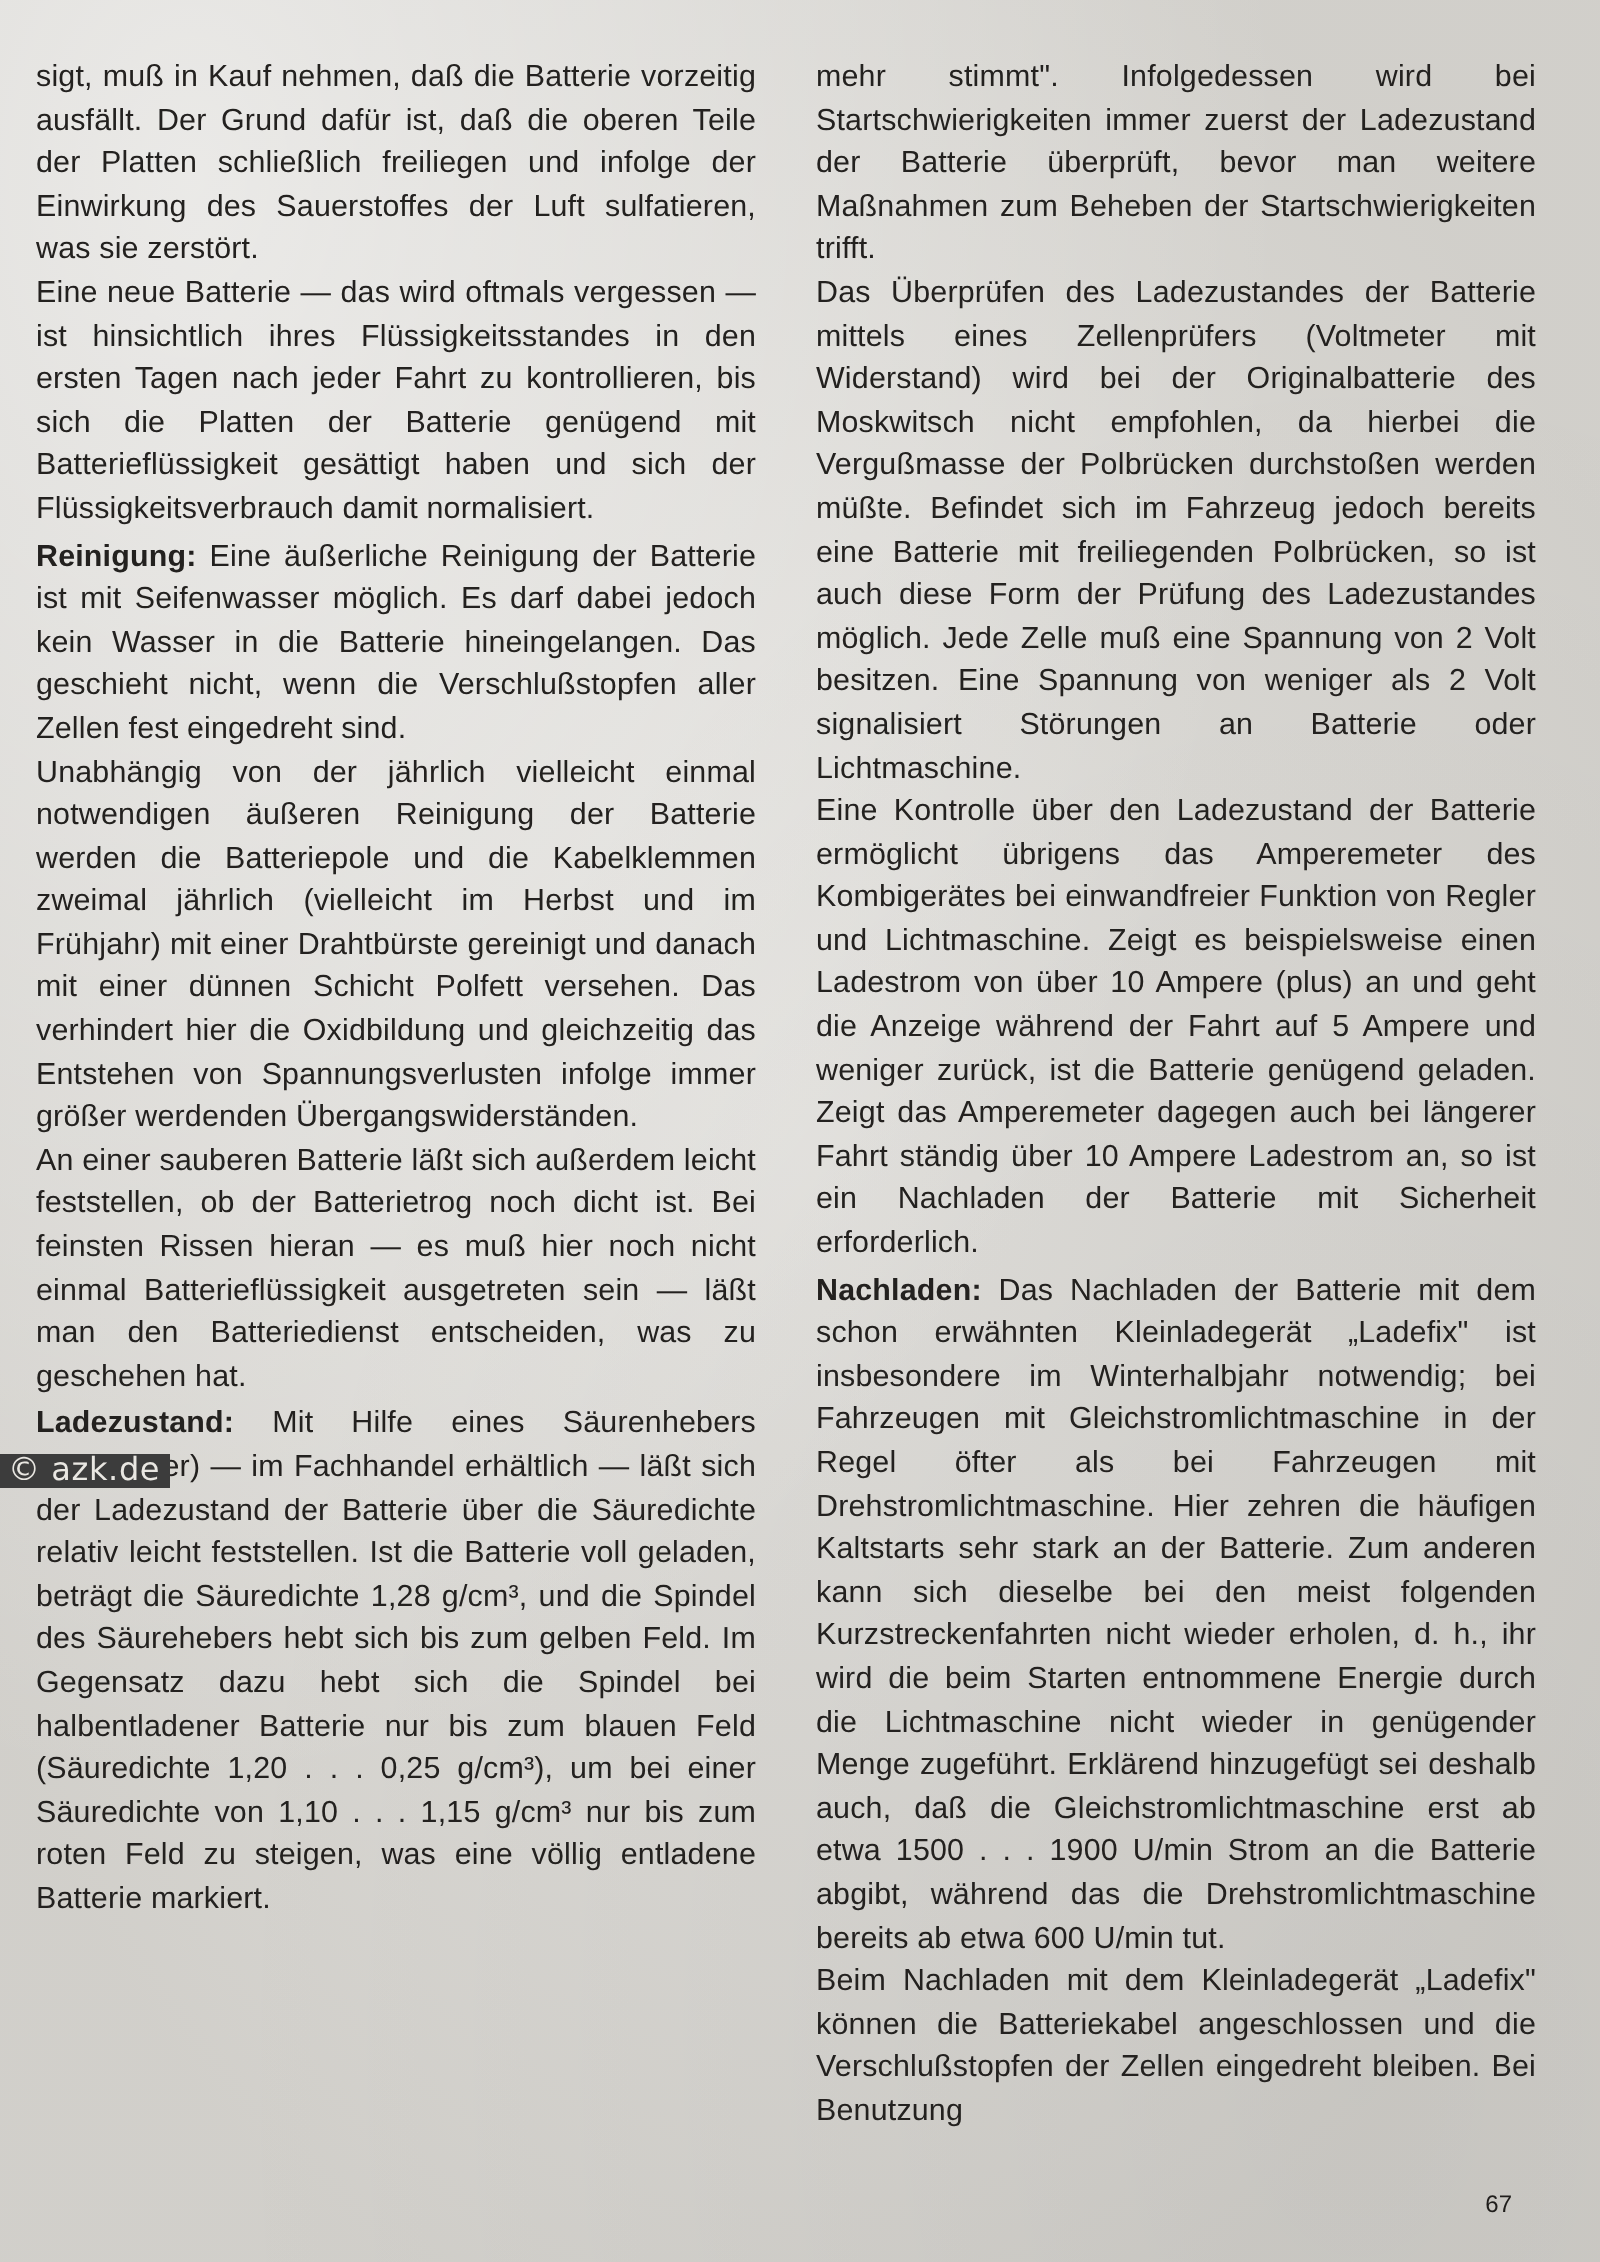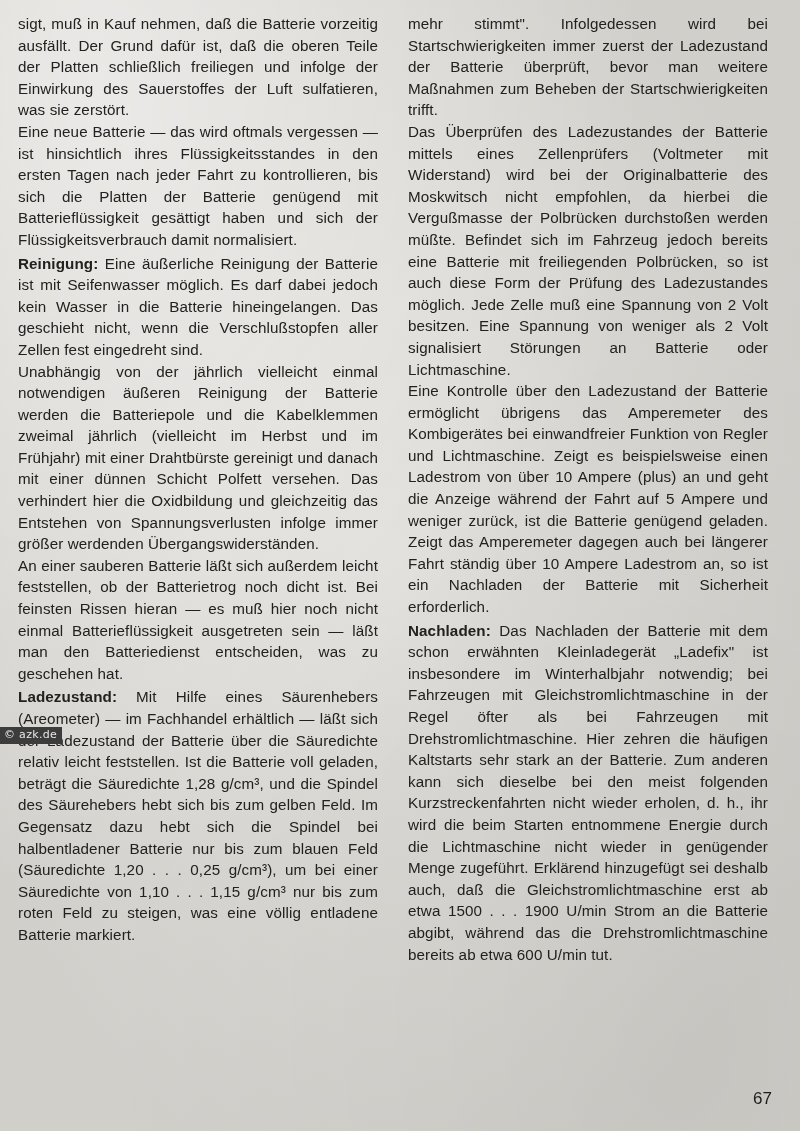--- a/index.html
+++ b/index.html
@@ -23,21 +23,21 @@
     background:
       radial-gradient(ellipse at 12% 8%, rgba(255,255,255,0.55), rgba(255,255,255,0) 55%),
       radial-gradient(ellipse at 85% 92%, rgba(0,0,0,0.05), rgba(0,0,0,0) 60%),
       radial-gradient(ellipse at 50% 50%, rgba(255,255,255,0.25), rgba(0,0,0,0.03) 80%);
     pointer-events: none;
   }
   .content {
     position: relative;
     display: flex;
     gap: 30px;
-    padding: 13px 22px 0 18px;
+    padding: 28px 22px 0 18px;
     box-sizing: border-box;
     height: 100%;
   }
   .col {
     width: 360px;
     flex: 0 0 360px;
   }
   p {
     margin: 0 0 0 0;
     text-align: justify;
@@ -53,31 +53,31 @@
   }
   .lead {
     font-weight: bold;
   }
   .watermark {
     position: absolute;
     left: 0;
     top: 727px;
     background: #3c3c3c;
     color: #e9e7e2;
-    font-size: 11px;
+    font-size: 16px;
     line-height: 14px;
     padding: 1px 5px 2px 4px;
     letter-spacing: 0.3px;
     font-family: "DejaVu Sans", sans-serif;
   }
   .folio {
     position: absolute;
-    right: 28px;
+    right: 44px;
     bottom: 22px;
-    font-size: 17px;
+    font-size: 12px;
     color: #1f1d1b;
     font-family: "Liberation Sans", sans-serif;
   }
   .colwrap {
     position: relative;
   }
 </style>
 </head>
 <body>
 
@@ -92,20 +92,21 @@
       <p>Unabhängig von der jährlich vielleicht einmal notwendigen äußeren Reinigung der Batterie werden die Batteriepole und die Kabelklemmen zweimal jährlich (vielleicht im Herbst und im Frühjahr) mit einer Drahtbürste gereinigt und danach mit einer dünnen Schicht Polfett versehen. Das verhindert hier die Oxidbildung und gleichzeitig das Entstehen von Spannungsverlusten infolge immer größer werdenden Übergangswiderständen.</p>
       <p>An einer sauberen Batterie läßt sich außerdem leicht feststellen, ob der Batterietrog noch dicht ist. Bei feinsten Rissen hieran — es muß hier noch nicht einmal Batterieflüssigkeit ausgetreten sein — läßt man den Batteriedienst entscheiden, was zu geschehen hat.</p>
       <p class="gap"><span class="lead">Ladezustand:</span><span> Mit Hilfe eines Säurenhebers (Areometer) — im Fachhandel erhältlich — läßt sich der Ladezustand der Batterie über die Säuredichte relativ leicht feststellen. Ist die Batterie voll geladen, beträgt die Säuredichte 1,28 g/cm³, und die Spindel des Säurehebers hebt sich bis zum gelben Feld. Im Gegensatz dazu hebt sich die Spindel bei halbentladener Batterie nur bis zum blauen Feld (Säuredichte 1,20 . . . 0,25 g/cm³), um bei einer Säuredichte von 1,10 . . . 1,15 g/cm³ nur bis zum roten Feld zu steigen, was eine völlig entladene Batterie markiert.</span></p>
     </div>
 
     <div class="col colwrap">
       <p>mehr stimmt". Infolgedessen wird bei Startschwierigkeiten immer zuerst der Ladezustand der Batterie überprüft, bevor man weitere Maßnahmen zum Beheben der Startschwierigkeiten trifft.</p>
       <p>Das Überprüfen des Ladezustandes der Batterie mittels eines Zellenprüfers (Voltmeter mit Widerstand) wird bei der Originalbatterie des Moskwitsch nicht empfohlen, da hierbei die Vergußmasse der Polbrücken durchstoßen werden müßte. Befindet sich im Fahrzeug jedoch bereits eine Batterie mit freiliegenden Polbrücken, so ist auch diese Form der Prüfung des Ladezustandes möglich. Jede Zelle muß eine Spannung von 2 Volt besitzen. Eine Spannung von weniger als 2 Volt signalisiert Störungen an Batterie oder Lichtmaschine.</p>
       <p>Eine Kontrolle über den Ladezustand der Batterie ermöglicht übrigens das Amperemeter des Kombigerätes bei einwandfreier Funktion von Regler und Lichtmaschine. Zeigt es beispielsweise einen Ladestrom von über 10 Ampere (plus) an und geht die Anzeige während der Fahrt auf 5 Ampere und weniger zurück, ist die Batterie genügend geladen. Zeigt das Amperemeter dagegen auch bei längerer Fahrt ständig über 10 Ampere Ladestrom an, so ist ein Nachladen der Batterie mit Sicherheit erforderlich.</p>
       <p class="gap"><span class="lead">Nachladen:</span><span> Das Nachladen der Batterie mit dem schon erwähnten Kleinladegerät „Ladefix" ist insbesondere im Winterhalbjahr notwendig; bei Fahrzeugen mit Gleichstromlichtmaschine in der Regel öfter als bei Fahrzeugen mit Drehstromlichtmaschine. Hier zehren die häufigen Kaltstarts sehr stark an der Batterie. Zum anderen kann sich dieselbe bei den meist folgenden Kurzstreckenfahrten nicht wieder erholen, d. h., ihr wird die beim Starten entnommene Energie durch die Lichtmaschine nicht wieder in genügender Menge zugeführt. Erklärend hinzugefügt sei deshalb auch, daß die Gleichstromlichtmaschine erst ab etwa 1500 . . . 1900 U/min Strom an die Batterie abgibt, während das die Drehstromlichtmaschine bereits ab etwa 600 U/min tut.</span></p>
+      <p>Beim Nachladen mit dem Kleinladegerät „Ladefix" können die Batteriekabel angeschlossen und die Verschlußstopfen der Zellen eingedreht bleiben. Bei Benutzung</p>
     </div>
 
   </div>
 
   <div class="watermark">© azk.de</div>
   <div class="folio">67</div>
 
 </div>
 
 </body></html>

